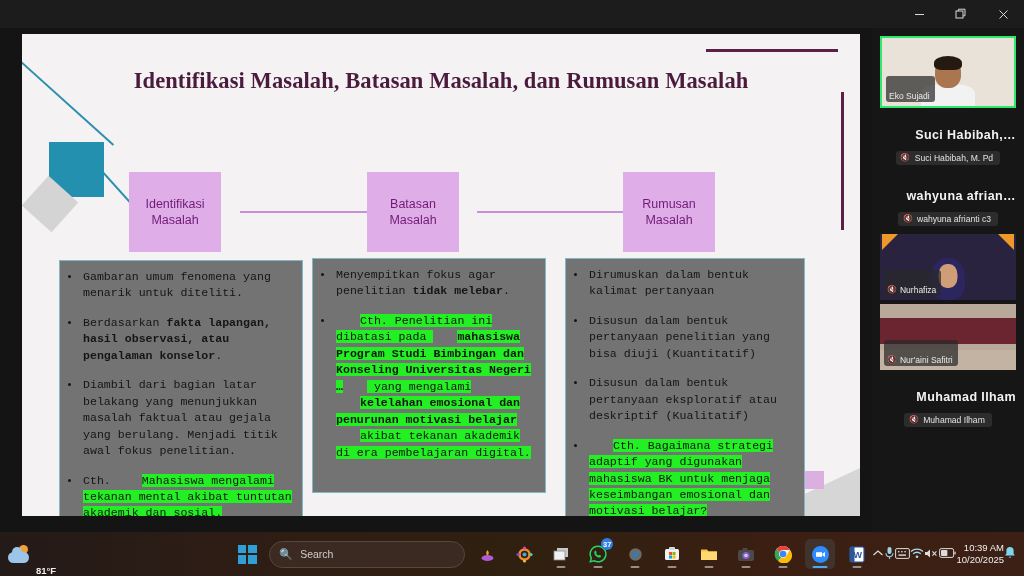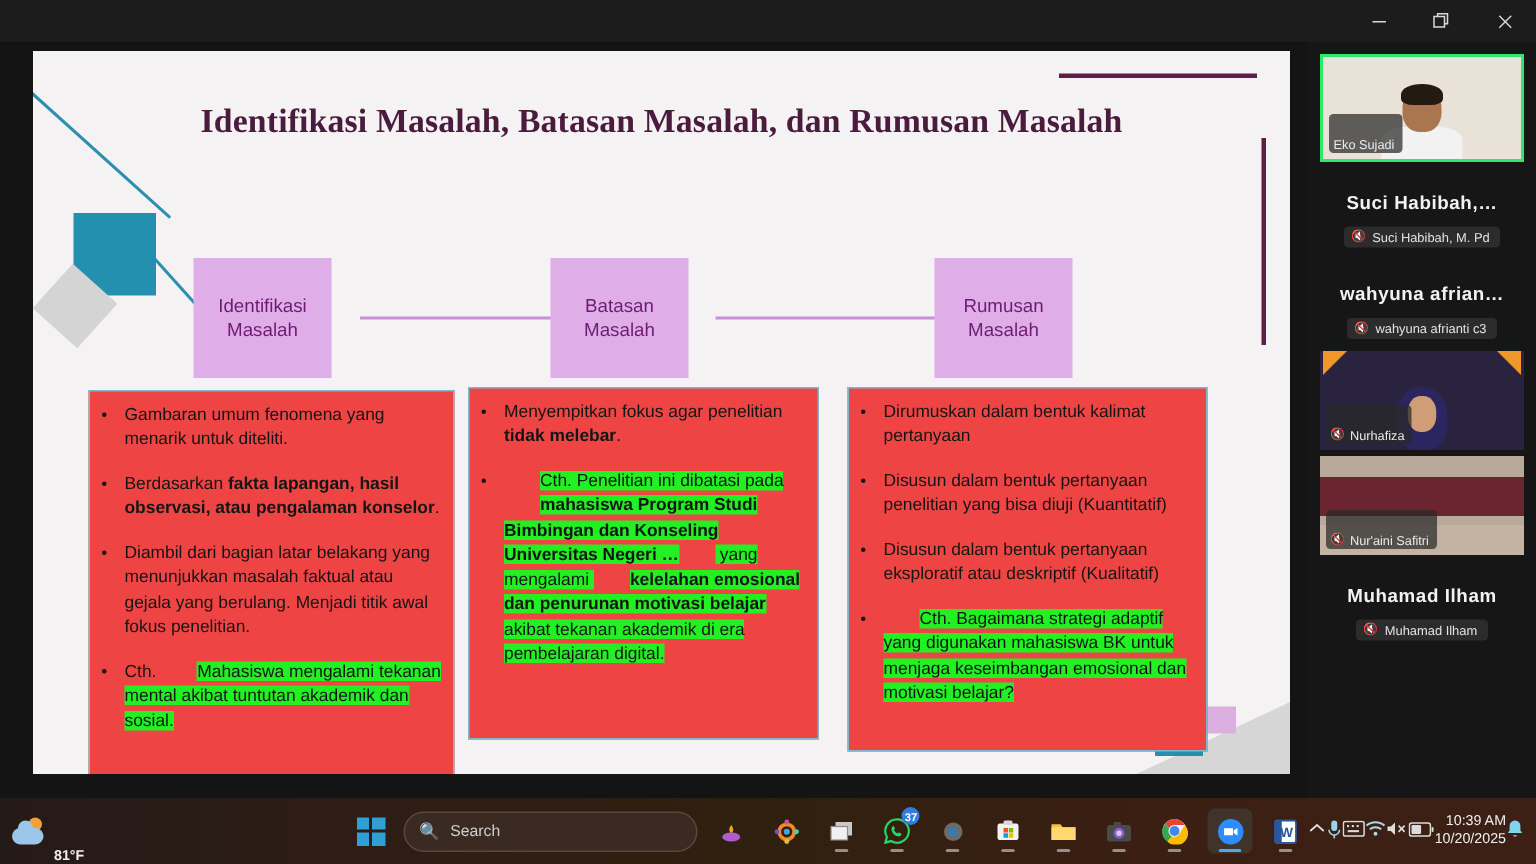--- a/index.html
+++ b/index.html
@@ -153,23 +153,24 @@
   .stepbox.s1 { left: 107px; }
   .stepbox.s2 { left: 345px; }
   .stepbox.s3 { left: 601px; }
 
   
   .cards {
     position: absolute; left: 0; top: 202px; width: 838px;
   }
   .card {
     position: absolute;
-    background: #ef4444;
+    background: #737373;
     border: 1px solid #7fb8c9;
     padding: 8px 7px 10px 4px;
+    font-family: Liberation Mono, monospace;
   }
   .card.c1 { left: 37px; top: 24px; width: 244px; min-height: 270px; }
   .card.c2 { left: 290px; top: 22px; width: 234px; min-height: 235px; }
   .card.c3 { left: 543px; top: 22px; width: 240px; min-height: 243px; }
 
   .bullet-list { list-style: none; }
   .bullet-list li {
     position: relative;
     padding-left: 19px;
     margin-bottom: 13px;
@@ -280,21 +281,21 @@
   .mute-ico { color: #e8503a; font-size: 8px; line-height: 1; }
 
   .noviz {
     width: 136px;
     padding: 16px 0 8px 0;
     text-align: center;
   }
   .noviz .big {
     font-size: 12.5px; font-weight: 700; color: #f2f2f2;
     letter-spacing: .4px; white-space: nowrap;
-    overflow: hidden; text-overflow: ellipsis;
+    overflow: hidden; text-overflow: ellipsis; text-align: right;
   }
   .noviz .chipwrap { display: flex; justify-content: center; margin-top: 9px; }
   .noviz .chip {
     display: flex; align-items: center; gap: 4px;
     background: #2c2c2c; border-radius: 3px;
     padding: 2px 7px 2px 5px;
     font-size: 8.6px; color: #e2e2e2; white-space: nowrap;
   }
 
   

